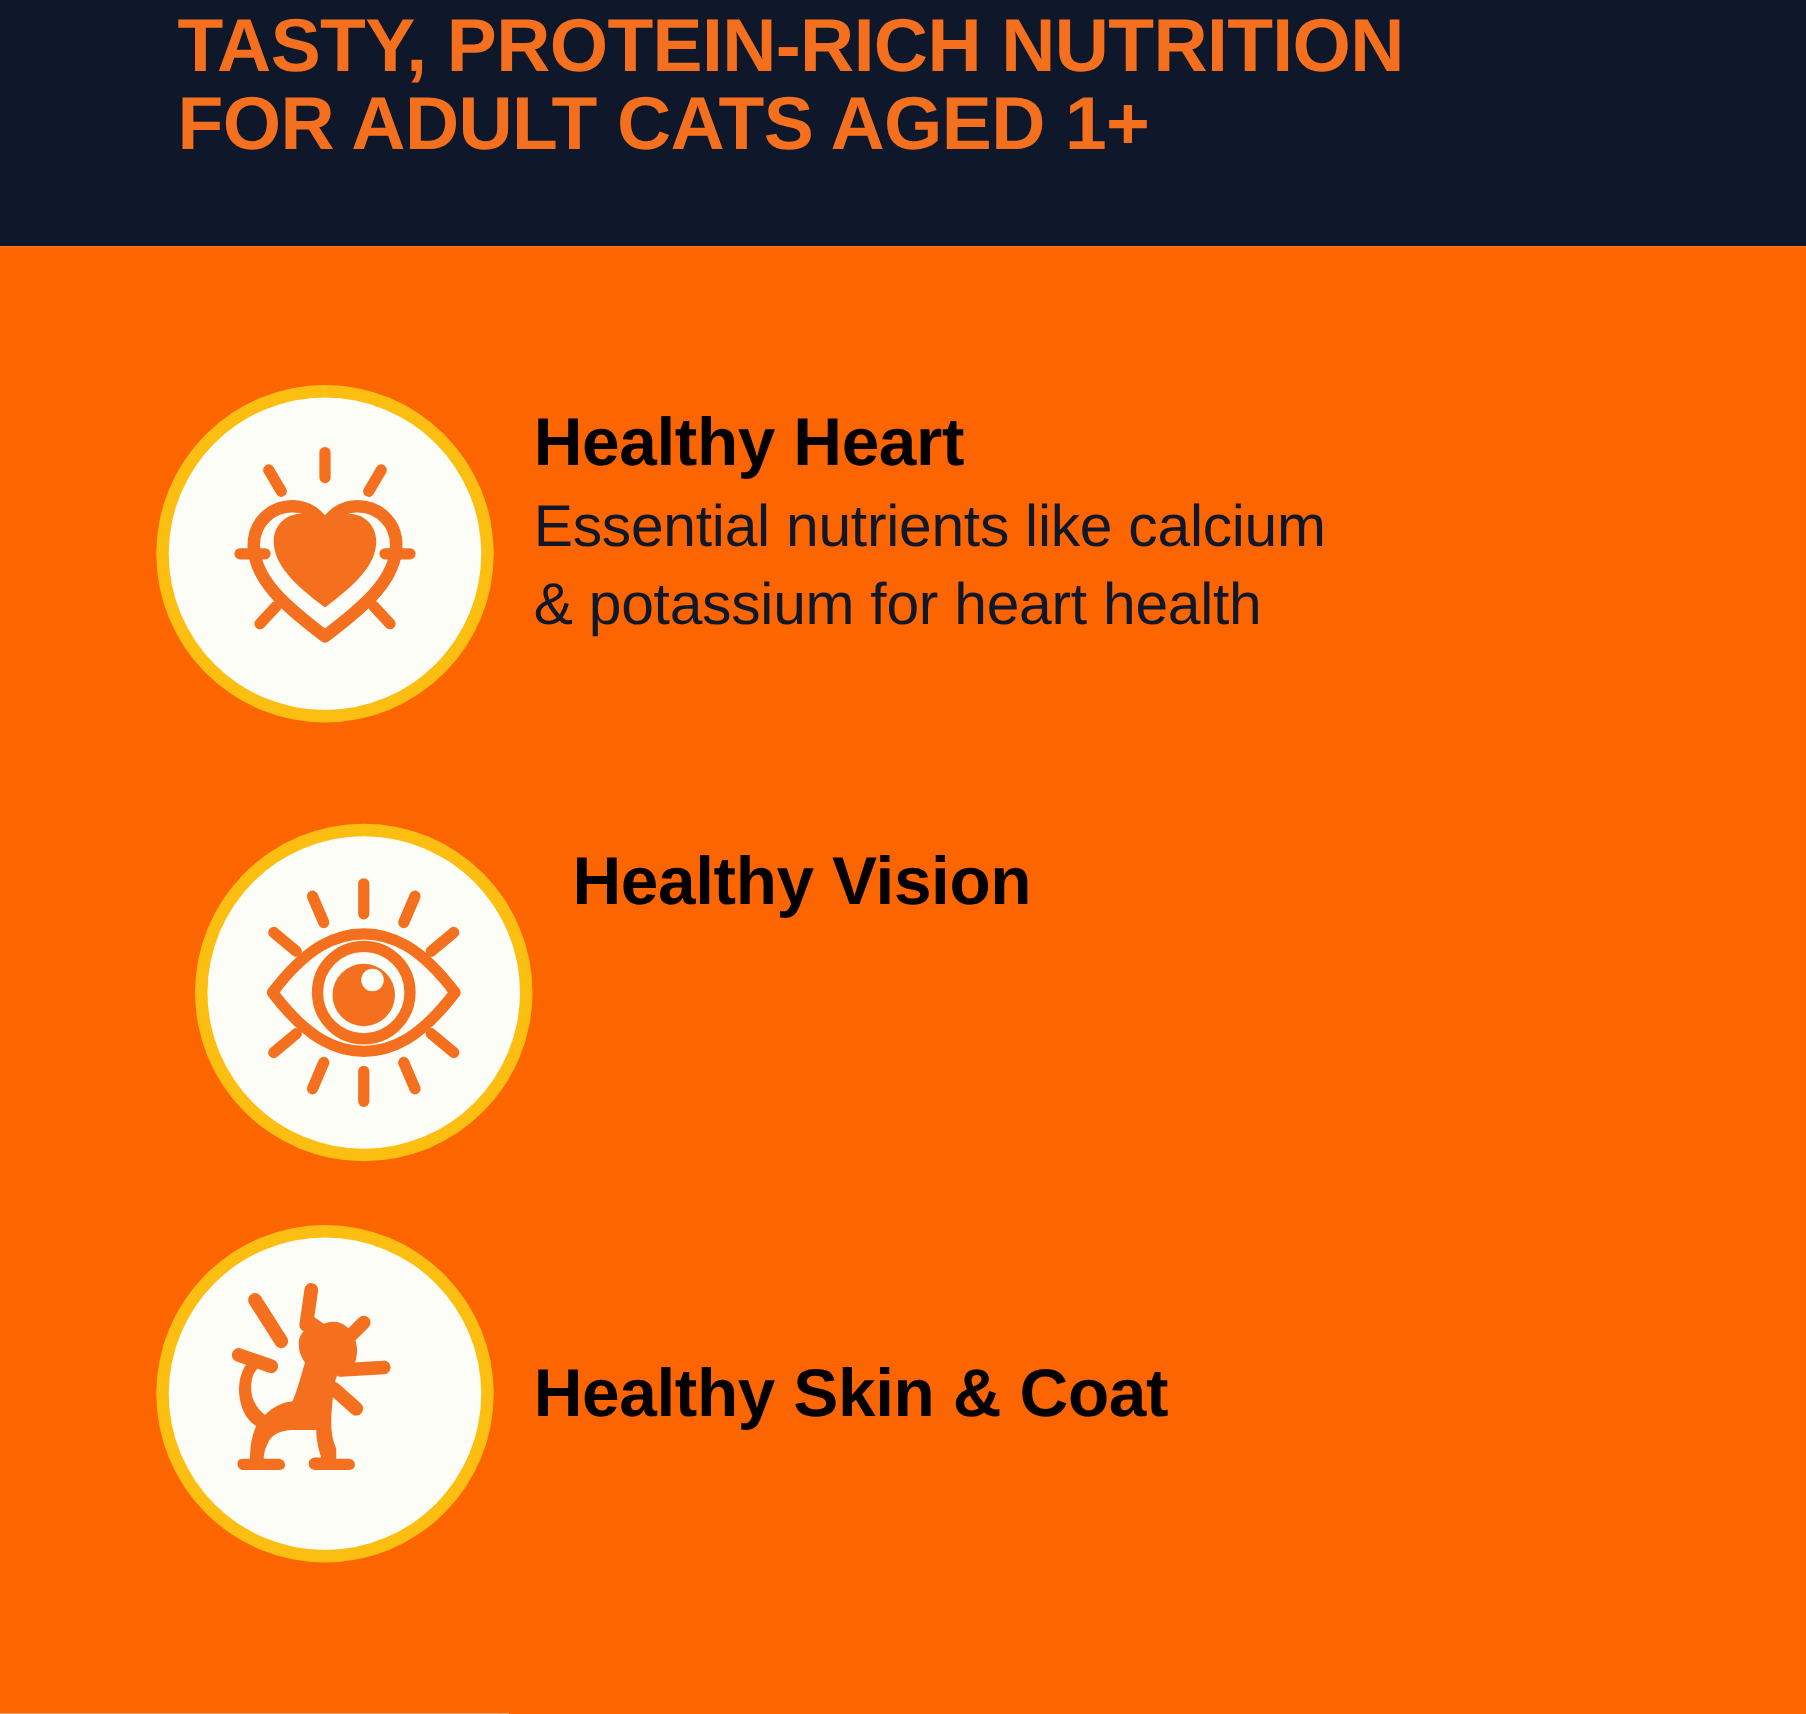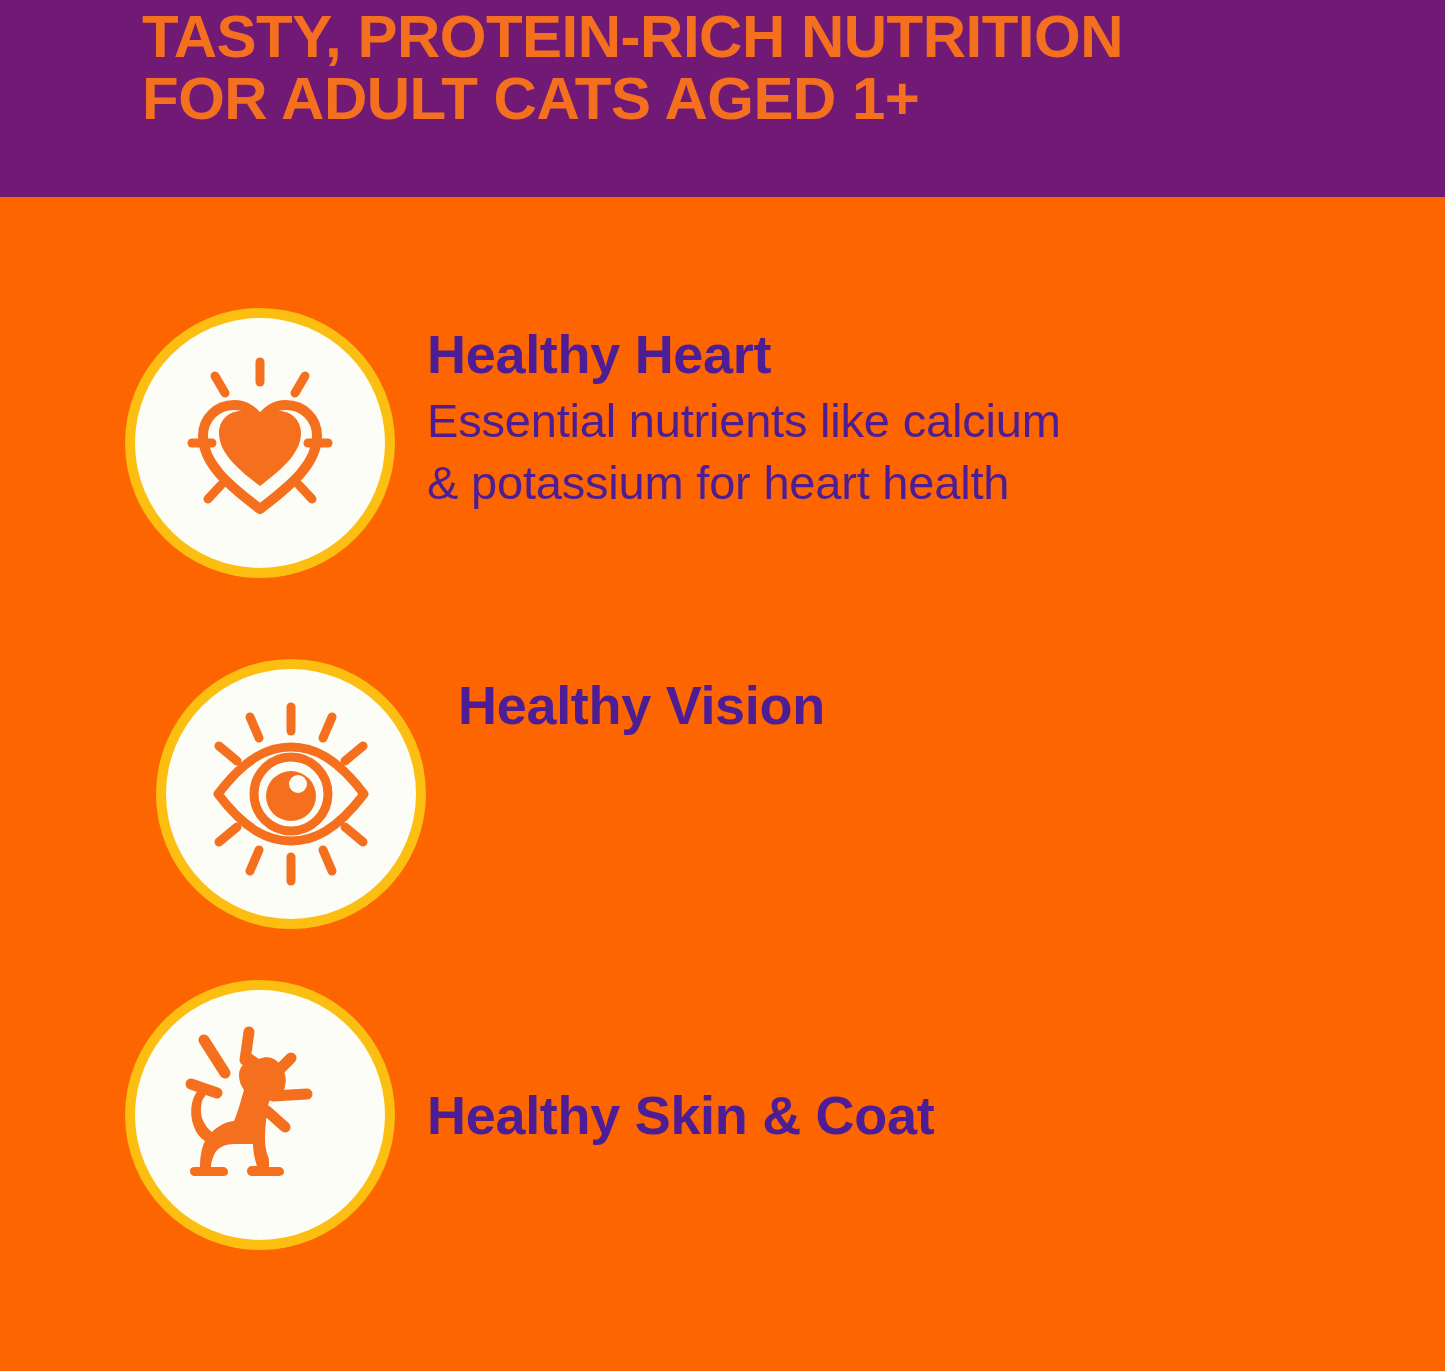--- a/index.html
+++ b/index.html
@@ -15,21 +15,21 @@
     position: relative;
   }
 
   
   .header-band {
     position: absolute;
     left: 0;
     top: 0;
     width: 1445px;
     height: 197px;
-    background: #701a75;
+    background: #0f172a;
     box-sizing: border-box;
   }
   .header-title {
     position: absolute;
     left: 142px;
     top: 6px;
     width: 1220px;
     color: #f4701e;
     font-family: "Liberation Sans", sans-serif;
     font-weight: bold;
@@ -81,31 +81,31 @@
     height: 250px;
     display: block;
   }
 
   .feature-text {
     margin-left: 42px;
     width: 900px;
     padding-top: 6px;
   }
   .feature-heading {
-    color: #4c1d95;
+    color: #000000;
     font-family: "Liberation Sans", sans-serif;
     font-weight: bold;
     font-size: 54px;
     line-height: 60px;
     margin: 0 0 6px 0;
     letter-spacing: -0.3px;
     white-space: nowrap;
   }
   .feature-body {
-    color: #4c1d95;
+    color: #0f172a;
     font-family: "Liberation Sans", sans-serif;
     font-weight: normal;
     font-size: 47px;
     line-height: 62px;
     margin: 0;
     white-space: pre-line;
     letter-spacing: -0.2px;
   }
 </style>
 </head>

